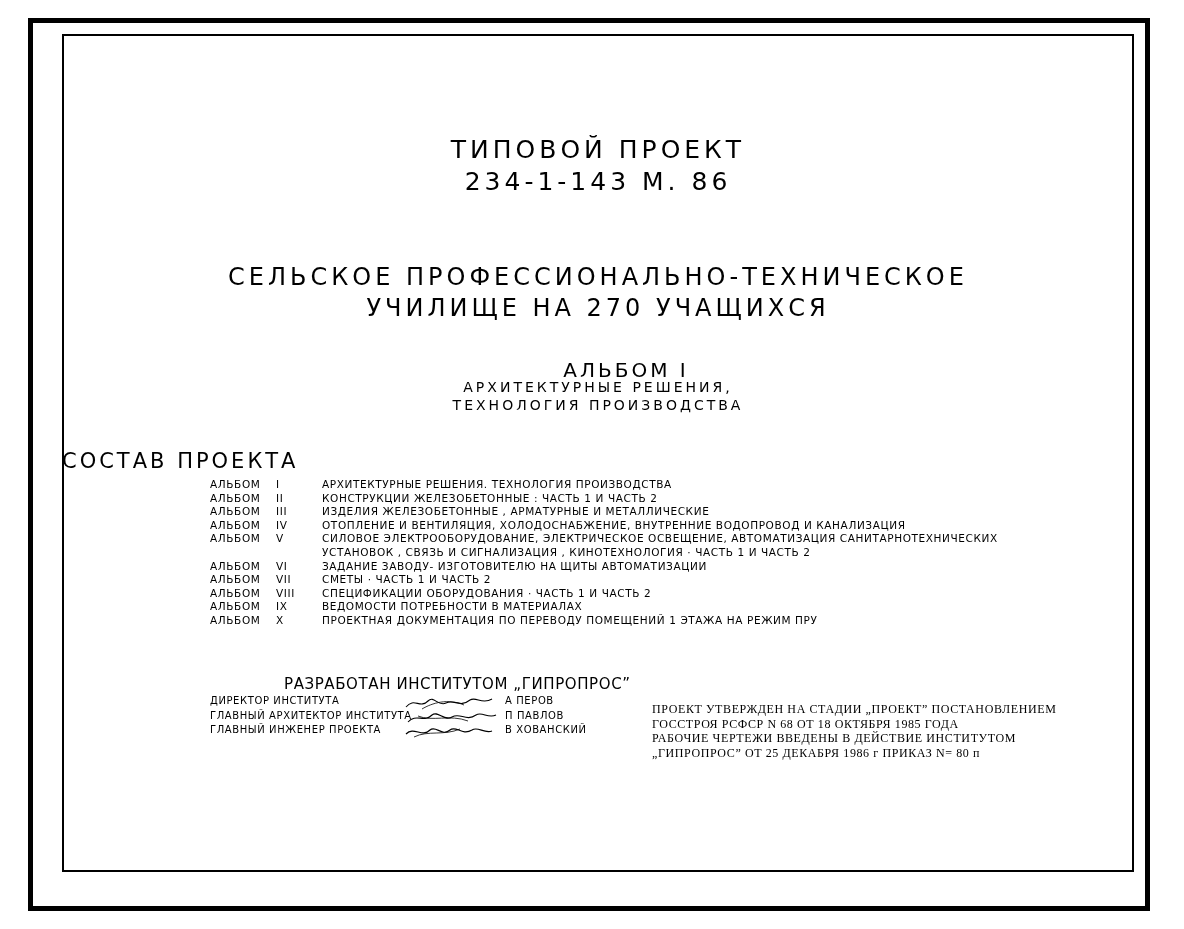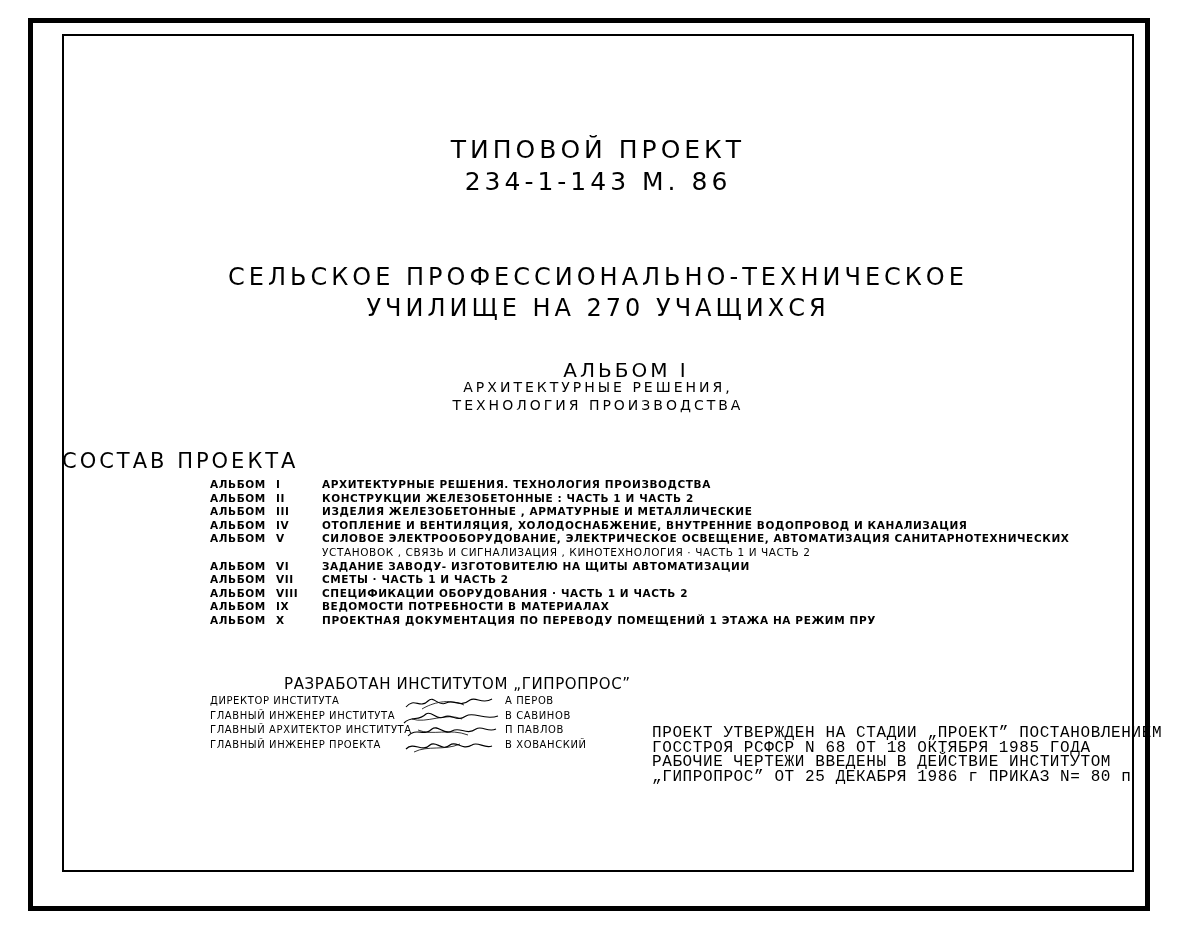--- a/index.html
+++ b/index.html
@@ -113,21 +113,20 @@
     width: 860px;
     font-family: "DejaVu Sans", sans-serif;
     font-size: 10.5px;
     letter-spacing: 0.6px;
     line-height: 13.6px;
   }
   .album-row {
     display: flex;
     align-items: flex-start;
     white-space: nowrap;
-    font-weight: bold;
   }
   .al-word { width: 66px; flex: 0 0 66px; }
   .al-num  { width: 46px; flex: 0 0 46px; }
   .al-text { flex: 1 1 auto; }
   .al-cont { padding-left: 112px; }
 
   
   .razrab {
     position: absolute;
     left: 222px;
@@ -162,24 +161,24 @@
     left: 2px;
     top: -9px;
     width: 100px;
     height: 16px;
     overflow: visible;
   }
 
   .approve {
     position: absolute;
     left: 590px;
-    top: 692px;
+    top: 668px;
     width: 440px;
-    font-family: Liberation Mono, monospace;
-    font-size: 16px;
+    font-family: Liberation Serif, serif;
+    font-size: 12px;
     letter-spacing: 0.6px;
     line-height: 14.5px;
     white-space: nowrap;
   }
 </style>
 </head>
 <body>
 
 <div class="sheet">
 
@@ -282,30 +281,20 @@
         <span class="sg-role">ДИРЕКТОР ИНСТИТУТА</span>
         <span class="sg-space">
           <svg class="sign-scribble" viewBox="0 0 100 16">
             <path d="M4 12 C12 2, 18 14, 26 6 C32 0, 36 12, 44 8 C52 4, 58 13, 68 5 C74 1, 80 10, 90 4" fill="none" stroke="#000" stroke-width="1.1"></path>
             <path d="M20 14 C30 8, 46 3, 62 10" fill="none" stroke="#000" stroke-width="0.8"></path>
           </svg>
         </span>
         <span class="sg-name">А ПЕРОВ</span>
       </div>
 
-      <div class="sign-row">
-        <span class="sg-role">ГЛАВНЫЙ ИНЖЕНЕР ИНСТИТУТА</span>
-        <span class="sg-space">
-          <svg class="sign-scribble" viewBox="0 0 100 16">
-            <path d="M2 13 C10 5, 16 12, 24 4 C30 0, 34 11, 42 7 C50 3, 54 13, 64 6 C72 1, 82 11, 96 6" fill="none" stroke="#000" stroke-width="1.1"></path>
-            <path d="M10 9 C24 14, 44 2, 60 9" fill="none" stroke="#000" stroke-width="0.8"></path>
-          </svg>
-        </span>
-        <span class="sg-name">В САВИНОВ</span>
-      </div>
 
       <div class="sign-row">
         <span class="sg-role">ГЛАВНЫЙ АРХИТЕКТОР ИНСТИТУТА</span>
         <span class="sg-space">
           <svg class="sign-scribble" viewBox="0 0 100 16">
             <path d="M6 12 C14 3, 22 13, 30 5 C36 0, 42 12, 50 7 C58 2, 64 12, 74 5 C80 1, 86 9, 94 5" fill="none" stroke="#000" stroke-width="1.1"></path>
             <path d="M16 6 C30 12, 48 4, 66 11" fill="none" stroke="#000" stroke-width="0.8"></path>
           </svg>
         </span>
         <span class="sg-name">П ПАВЛОВ</span>

